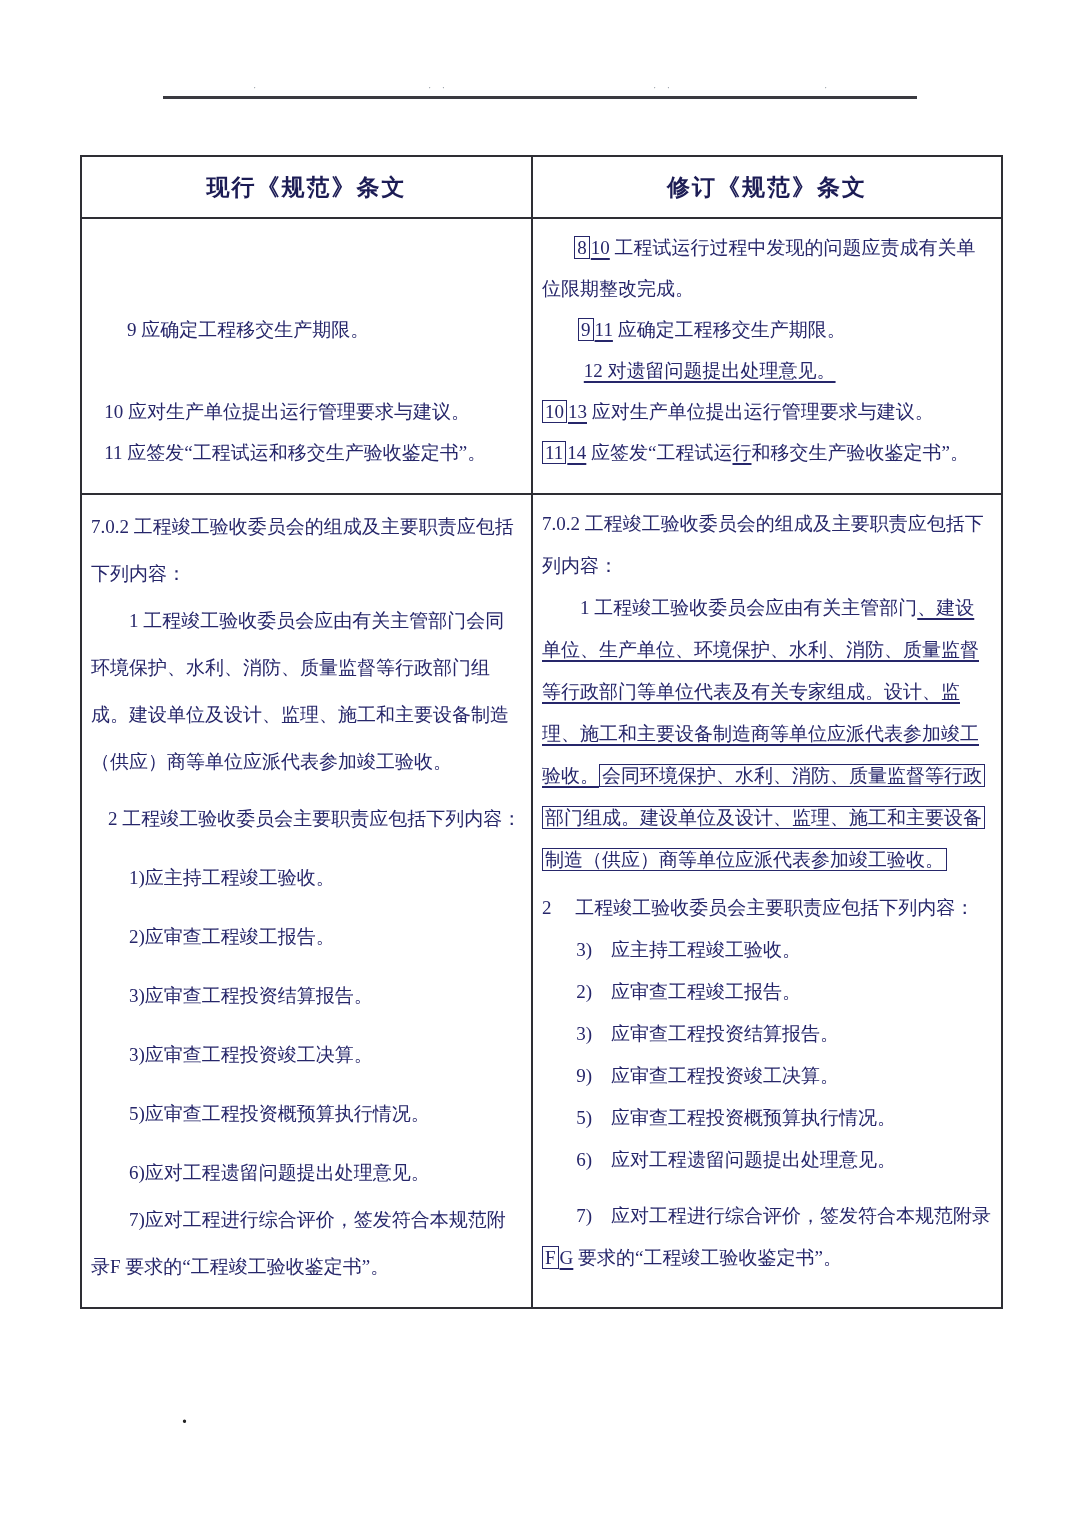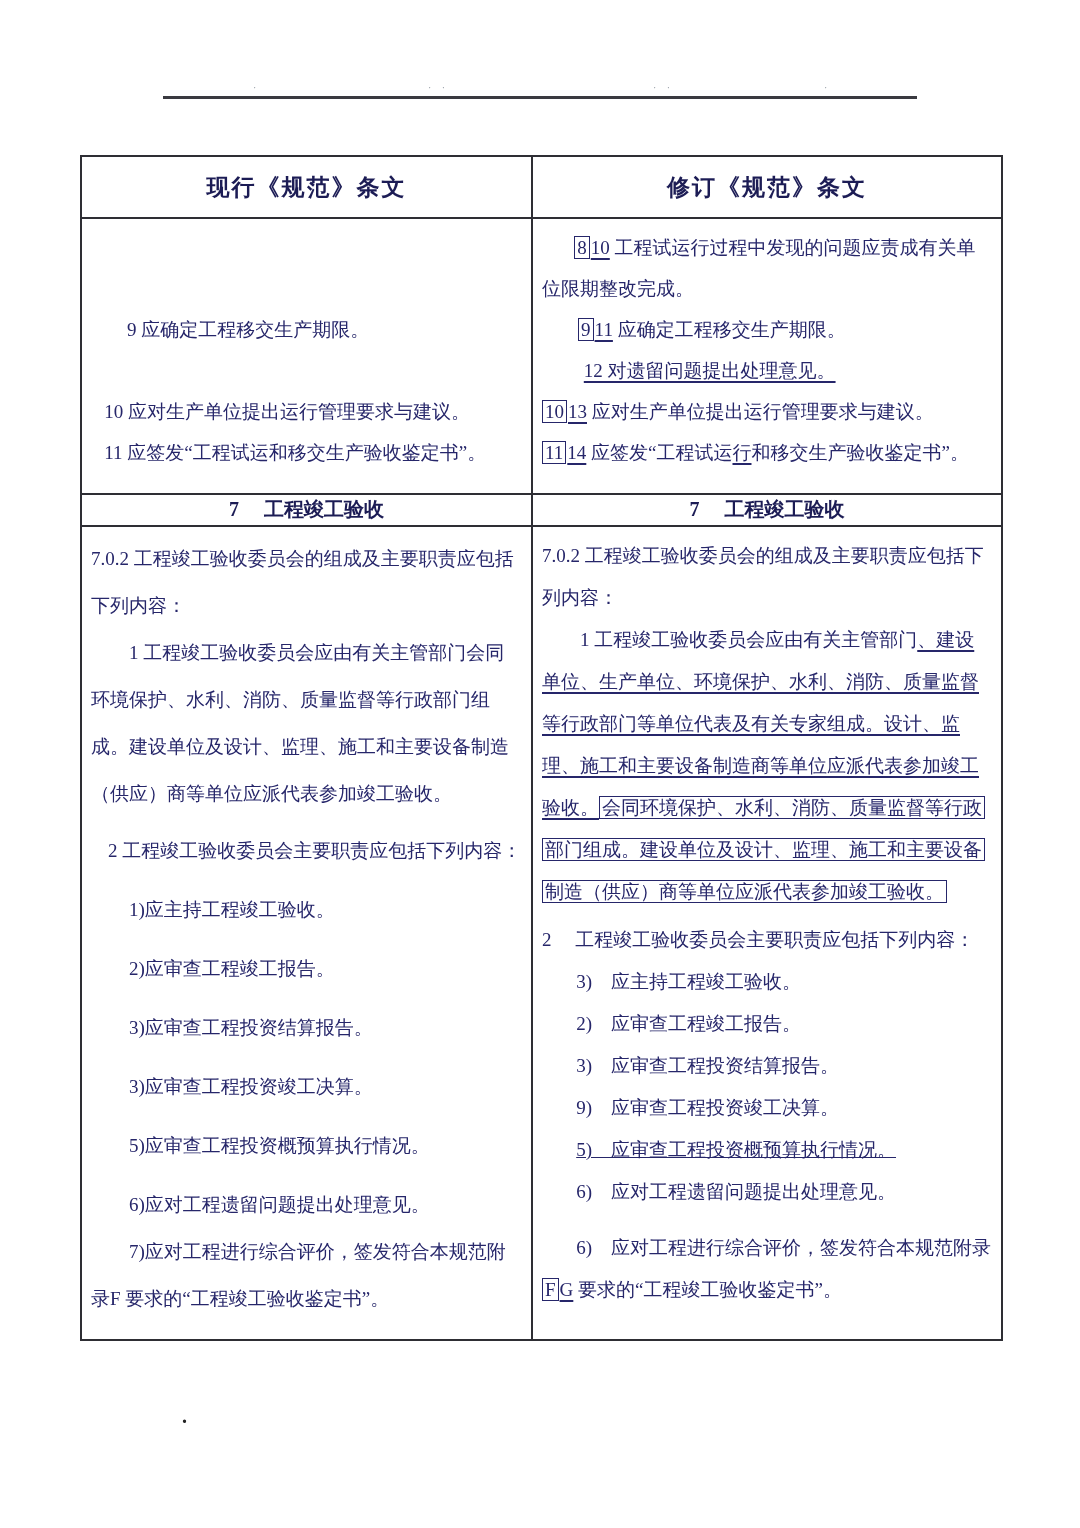--- a/index.html
+++ b/index.html
@@ -125,51 +125,43 @@
           </td>
           <td style="line-height: 41px; height: 258px; border-radius: 20px;">
             <p class="para" style="text-indent: 1.7em;"><span class="seg-box">8</span><span class="seg-u">10</span><span class="seg-plain"> 工程试运行过程中发现的问题应责成有关单位限期整改完成。</span></p>
             <p class="para" style="text-indent: 1.9em;"><span class="seg-box">9</span><span class="seg-u">11</span><span class="seg-plain"> 应确定工程移交生产期限。</span></p>
             <p class="para" style="text-indent: 2.2em;"><span class="seg-u">12 对遗留问题提出处理意见。</span></p>
             <p class="para"><span class="seg-box">10</span><span class="seg-u">13</span><span class="seg-plain"> 应对生产单位提出运行管理要求与建议。</span></p>
             <p class="para"><span class="seg-box">11</span><span class="seg-u">14</span><span class="seg-plain"> 应签发“工程试运</span><span class="seg-u">行</span><span class="seg-plain">和移交生产验收鉴定书”。</span></p>
           </td>
         </tr>
         <tr>
-          <td class="section-cell">
-            <p class="para" style="text-align: center; font-weight: bold;"><span class="seg-plain">7　 工程竣工验收</span></p>
-          </td>
-          <td class="section-cell">
-            <p class="para" style="text-align: center; font-weight: bold;"><span class="seg-plain">7　 工程竣工验收</span></p>
-          </td>
-        </tr>
-        <tr>
           <td style="line-height: 47px; height: 796px;">
             <p class="para"><span class="seg-plain">7.0.2 工程竣工验收委员会的组成及主要职责应包括下列内容：</span></p>
             <p class="para" style="text-indent: 2em;"><span class="seg-plain">1 工程竣工验收委员会应由有关主管部门会同环境保护、水利、消防、质量监督等行政部门组成。建设单位及设计、监理、施工和主要设备制造（供应）商等单位应派代表参加竣工验收。</span></p>
             <p class="para" style="text-indent: 0.9em; margin-top: 10px;"><span class="seg-plain">2 工程竣工验收委员会主要职责应包括下列内容：</span></p>
             <p class="para" style="text-indent: 2em; margin-top: 12px;"><span class="seg-plain">1)应主持工程竣工验收。</span></p>
             <p class="para" style="text-indent: 2em; margin-top: 12px;"><span class="seg-plain">2)应审查工程竣工报告。</span></p>
             <p class="para" style="text-indent: 2em; margin-top: 12px;"><span class="seg-plain">3)应审查工程投资结算报告。</span></p>
             <p class="para" style="text-indent: 2em; margin-top: 12px;"><span class="seg-plain">3)应审查工程投资竣工决算。</span></p>
             <p class="para" style="text-indent: 2em; margin-top: 12px;"><span class="seg-plain">5)应审查工程投资概预算执行情况。</span></p>
             <p class="para" style="text-indent: 2em; margin-top: 12px;"><span class="seg-plain">6)应对工程遗留问题提出处理意见。</span></p>
             <p class="para" style="text-indent: 2em;"><span class="seg-plain">7)应对工程进行综合评价，签发符合本规范附录F 要求的“工程竣工验收鉴定书”。</span></p>
           </td>
           <td style="line-height: 42px; height: 796px;">
             <p class="para"><span class="seg-plain">7.0.2 工程竣工验收委员会的组成及主要职责应包括下列内容：</span></p>
             <p class="para" style="text-indent: 2em;"><span class="seg-plain">1 工程竣工验收委员会应由有关主管部门</span><span class="seg-u">、建设单位、生产单位、环境保护、水利、消防、质量监督等行政部门等单位代表及有关专家组成。设计、监理、施工和主要设备制造商等单位应派代表参加竣工验收。</span><span class="seg-box">会同环境保护、水利、消防、质量监督等行政部门组成。建设单位及设计、监理、施工和主要设备制造（供应）商等单位应派代表参加竣工验收。</span></p>
             <p class="para" style="margin-top: 6px;"><span class="seg-plain">2　 工程竣工验收委员会主要职责应包括下列内容：</span></p>
             <p class="para" style="text-indent: 1.8em;"><span class="seg-plain">3)　应主持工程竣工验收。</span></p>
             <p class="para" style="text-indent: 1.8em;"><span class="seg-plain">2)　应审查工程竣工报告。</span></p>
             <p class="para" style="text-indent: 1.8em;"><span class="seg-plain">3)　应审查工程投资结算报告。</span></p>
             <p class="para" style="text-indent: 1.8em;"><span class="seg-plain">9)　应审查工程投资竣工决算。</span></p>
-            <p class="para" style="text-indent: 1.8em; text-decoration: underline;"><span class="seg-plain">5)　应审查工程投资概预算执行情况。</span></p>
+            <p class="para" style="text-indent: 1.8em;"><span class="seg-plain">5)　应审查工程投资概预算执行情况。</span></p>
             <p class="para" style="text-indent: 1.8em;"><span class="seg-plain">6)　应对工程遗留问题提出处理意见。</span></p>
-            <p class="para" style="text-indent: 1.8em; margin-top: 14px;"><span class="seg-plain">6)　应对工程进行综合评价，签发符合本规范附录</span><span class="seg-box">F</span><span class="seg-u">G</span><span class="seg-plain"> 要求的“工程竣工验收鉴定书”。</span></p>
+            <p class="para" style="text-indent: 1.8em; margin-top: 14px;"><span class="seg-plain">7)　应对工程进行综合评价，签发符合本规范附录</span><span class="seg-box">F</span><span class="seg-u">G</span><span class="seg-plain"> 要求的“工程竣工验收鉴定书”。</span></p>
           </td>
         </tr>
       </tbody>
   </table>
 
   <div class="bottom-mark">.</div>
 
 </div>
 
 </body></html>

